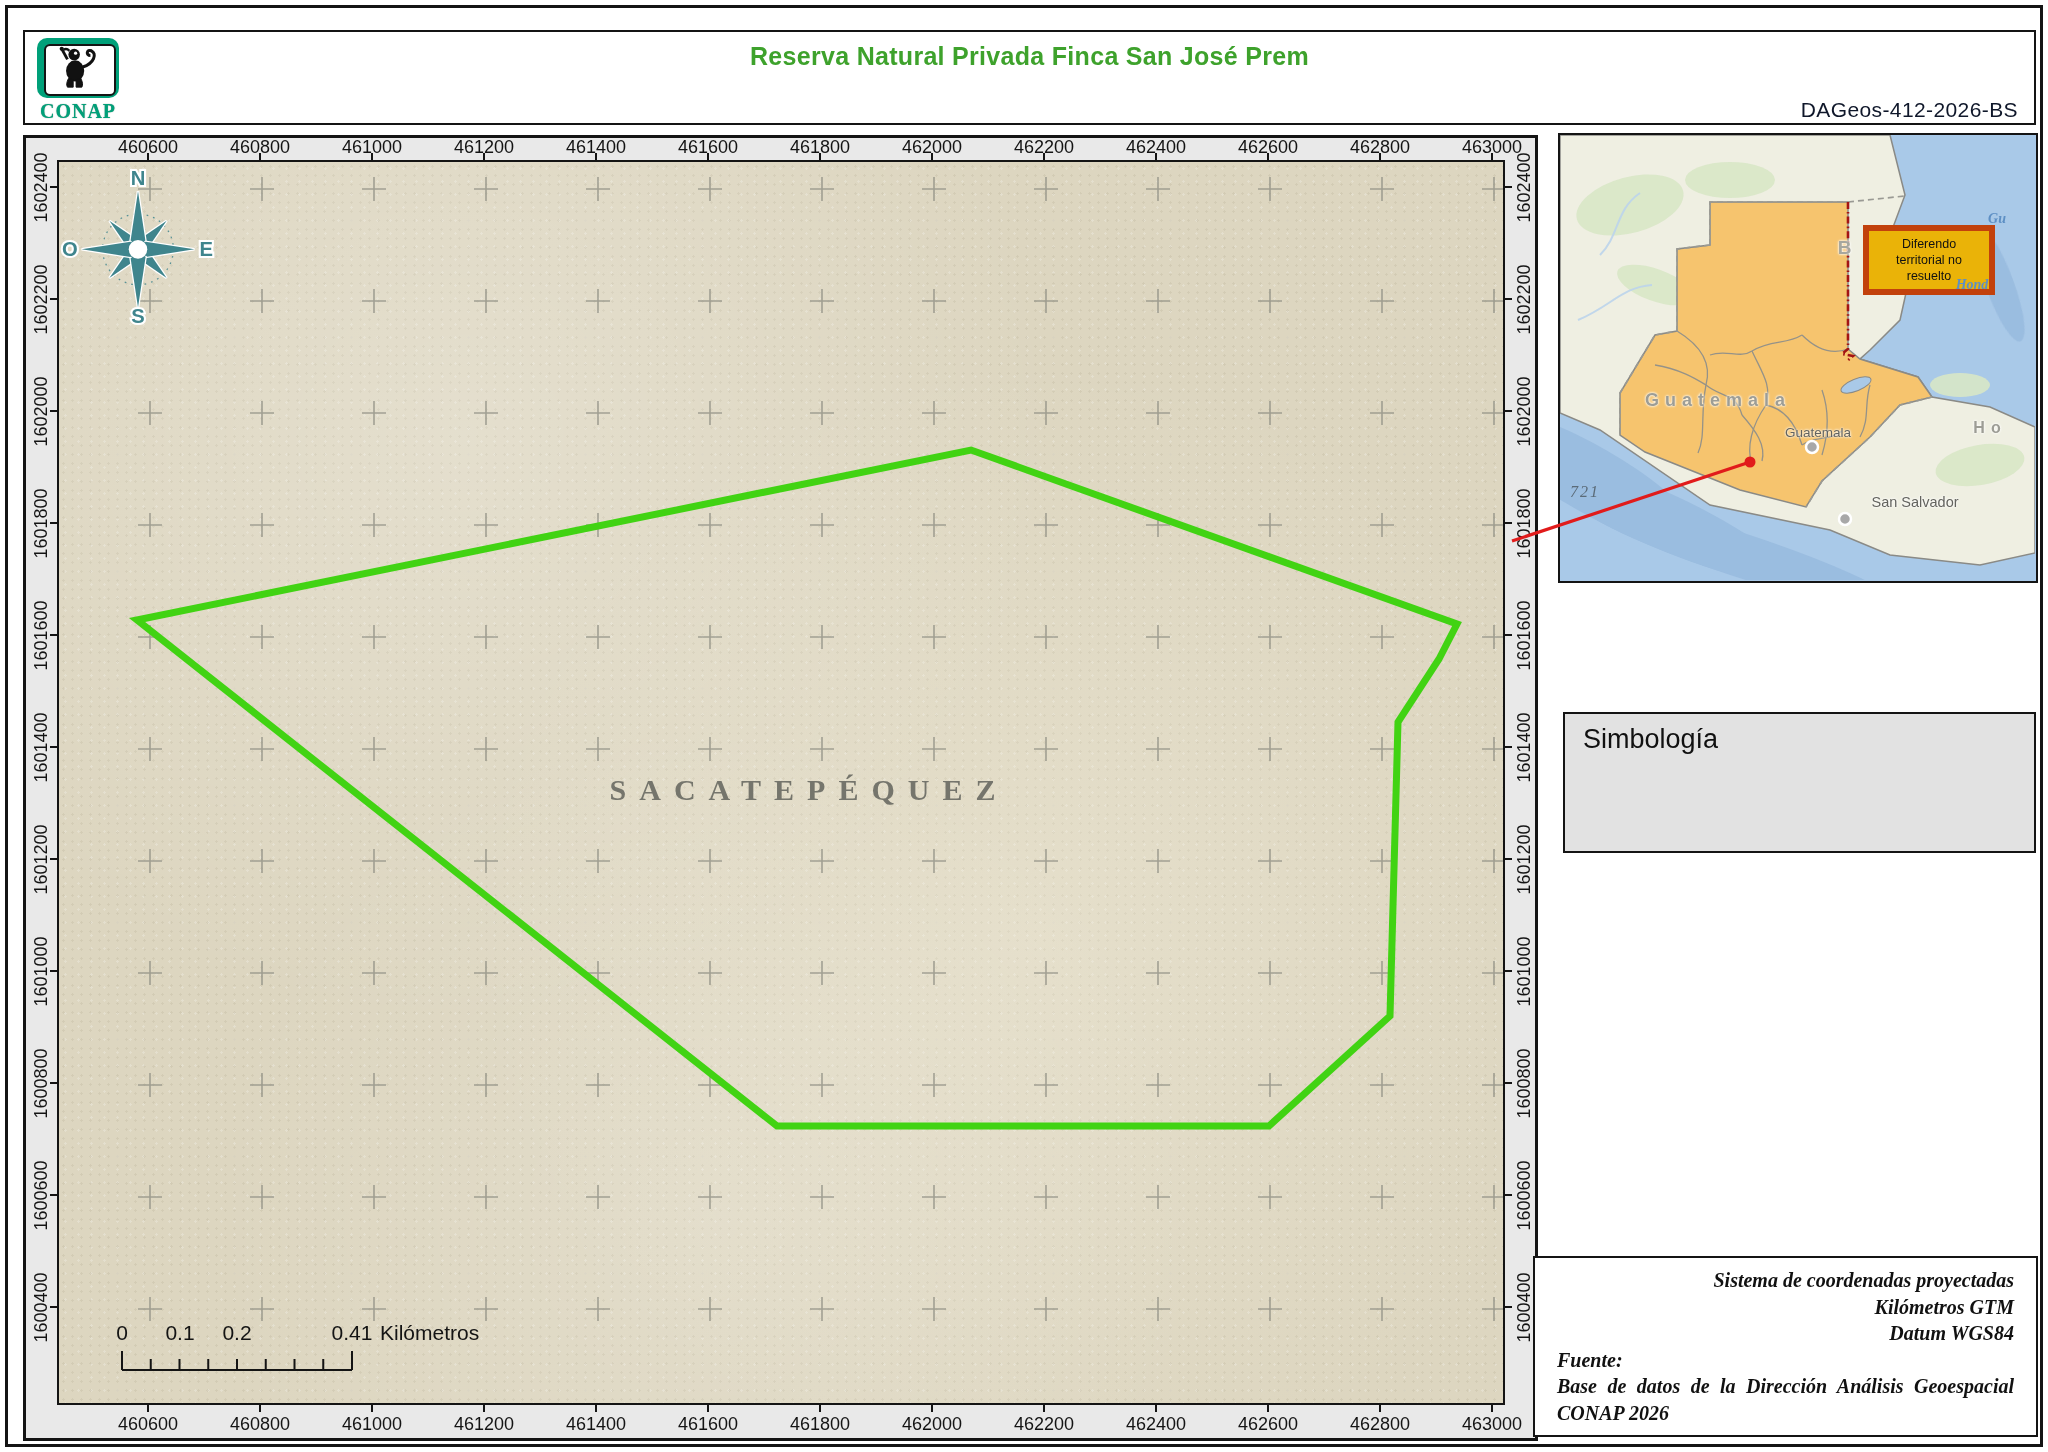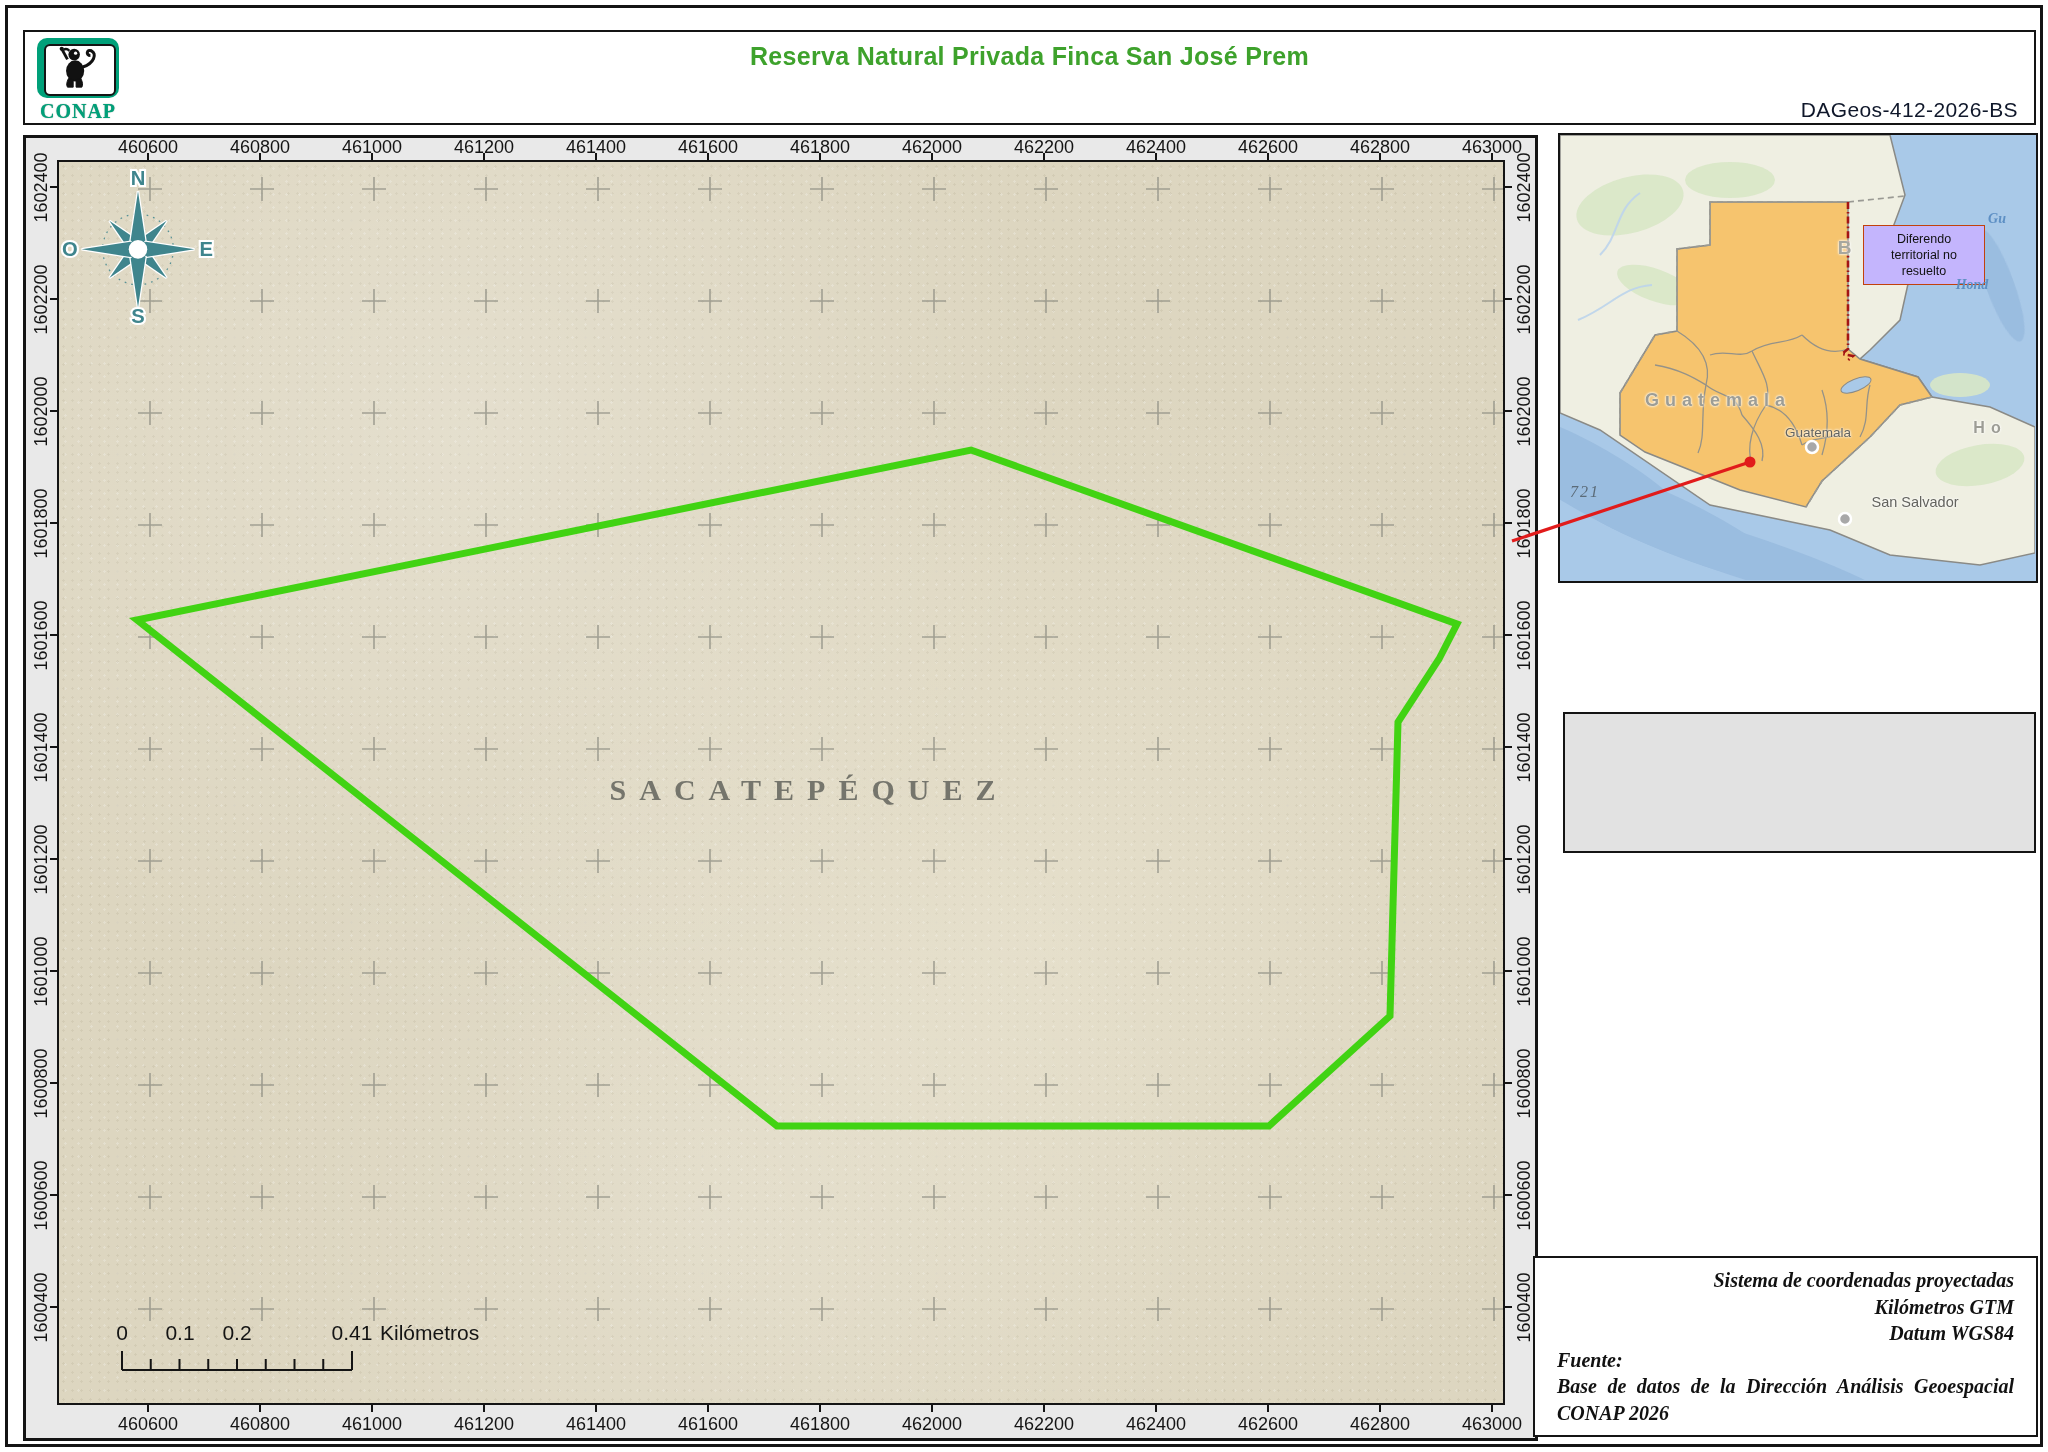--- a/index.html
+++ b/index.html
@@ -59,22 +59,22 @@
                text-shadow:0 0 2px #fff,0 0 3px #fff;}
   .country-label{font-size:18px;font-weight:bold;letter-spacing:6px;color:#9d9d95;}
   .capital-label{font-size:13.5px;color:#63635e;}
   .city-label{font-size:14.5px;color:#63635e;}
   .honduras-label{font-size:16px;font-weight:bold;letter-spacing:6px;color:#9d9d95;}
   .belize-label{font-size:19px;font-weight:bold;letter-spacing:5px;color:#a7a79e;}
   .sea-label{font-family:"Liberation Serif",serif;font-style:italic;font-weight:bold;
              font-size:14px;color:#5d8fc4;text-shadow:none;}
   .margin-number{font-family:"Liberation Serif",serif;font-style:italic;font-size:16px;color:#5b6b78;
                  letter-spacing:2px;text-shadow:none;}
-  .note-box{position:absolute;left:303px;top:90px;width:120px;height:58px;background:#c4b5fd;
-            border:1px solid #c2410c;display:flex;align-items:center;justify-content:center;
+  .note-box{position:absolute;left:303px;top:90px;width:120px;height:58px;background:#eab308;
+            border:6px solid #c2410c;display:flex;align-items:center;justify-content:center;
             text-align:center;font-size:12.5px;line-height:1.3;color:#111;white-space:pre-line;}
 
   
   .legend{left:1563px;top:712px;width:473px;height:141px;border:2.5px solid #141414;box-sizing:border-box;
           background:#e2e2e2;padding:10px 18px;}
   .legend-title{font-size:27px;color:#111;margin-bottom:9px;}
   .legend-row{display:flex;align-items:center;margin-bottom:7px;}
   .swatch{width:60px;height:25px;background:#fdfdfd;margin-right:20px;flex:0 0 auto;}
   .swatch-gray{border:3.5px solid #9c9c9c;}
   .swatch-green{border:4px solid var(--area-green);}
@@ -387,20 +387,21 @@
     <div class="inset-label sea-label" style="left:412px;top:150px;">Hond</div>
     <div class="inset-label margin-number" style="left:25px;top:357px;">721</div>
   </div>
 
   <svg id="red-overlay" width="2048" height="1452">
     <line x1="1512" y1="541" x2="1750" y2="462" stroke="#e11b1b" stroke-width="3.2"></line>
     <circle cx="1750" cy="462" r="5.5" fill="#e11b1b"></circle>
   </svg>
 
   <div class="abs legend">
+    <div class="legend-title">Simbología</div>
   </div>
 
   <div class="abs infobox">
     <div class="center">Sistema de coordenadas proyectadas</div>
     <div class="center">Kilómetros GTM</div>
     <div class="center">Datum WGS84</div>
     <div>Fuente:</div>
     <div class="justify">Base de datos de la Dirección Análisis Geoespacial CONAP 2026</div>
   </div>
 

